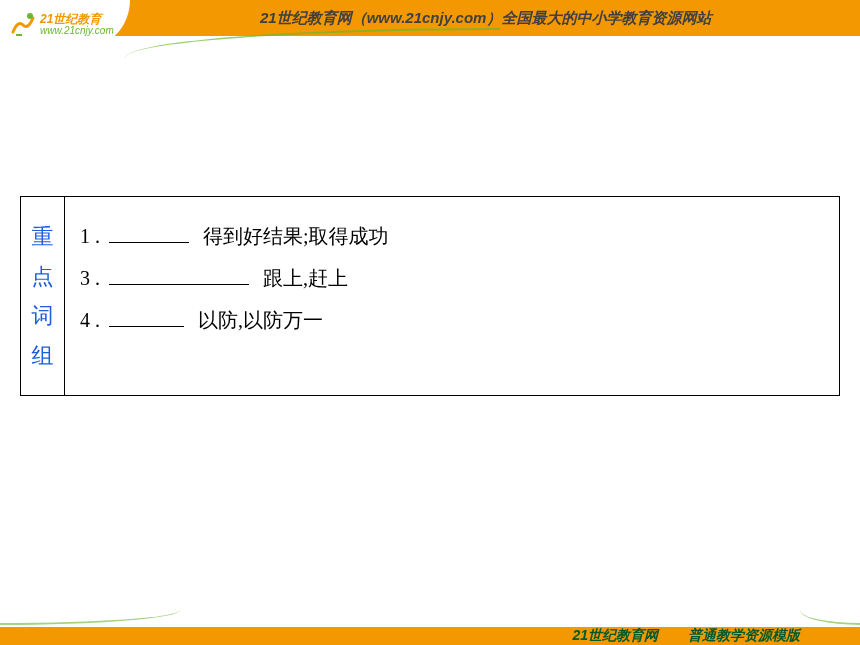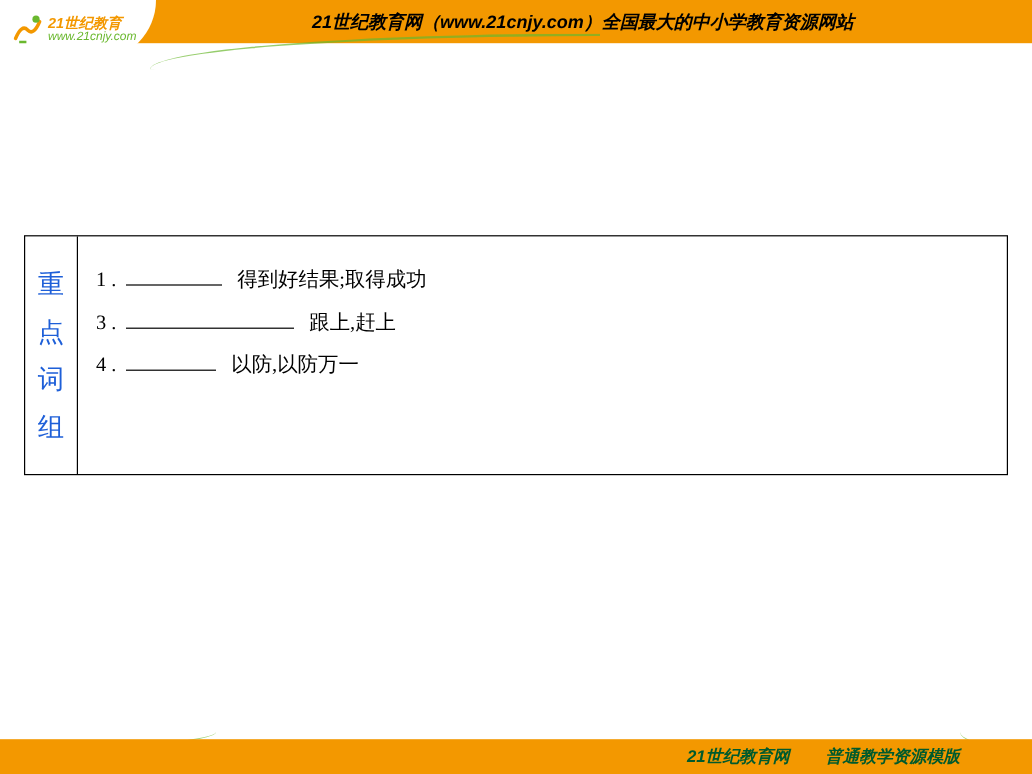--- a/index.html
+++ b/index.html
@@ -54,21 +54,21 @@
       line-height: 1;
     }
     .logo-text-url {
       color: #6ab82e;
       font-size: 10px;
       font-style: italic;
       line-height: 1.2;
     }
     .header-text {
       margin-left: 260px;
-      color: #000000;
+      color: #404040;
       font-size: 15px;
       font-weight: bold;
       font-style: italic;
     }
     .header-url {
       font-style: italic;
     }
     .curve-decoration {
       position: absolute;
       left: 125px;
@@ -107,21 +107,21 @@
       writing-mode: horizontal-tb;
     }
     .vertical-label span {
       display: block;
     }
     .right-column {
       flex: 1;
       padding: 18px 15px;
     }
     .item-row {
-      font-size: 17px;
+      font-size: 20px;
       line-height: 2.1;
       color: #000;
       font-family: "SimSun", serif;
     }
     .blank {
       display: inline-block;
       border-bottom: 1.5px solid #000;
       height: 1.2em;
       vertical-align: baseline;
       margin: 0 4px;
@@ -129,21 +129,21 @@
     .blank-60 { width: 80px; }
     .blank-80 { width: 100px; }
     .blank-100 { width: 140px; }
     .blank-70 { width: 75px; }
     .blank-55 { width: 70px; }
     .footer-bar {
       position: absolute;
       bottom: 0;
       left: 0;
       width: 100%;
-      height: 29px;
+      height: 18px;
       background: #f39800;
       display: flex;
       align-items: center;
       justify-content: flex-end;
       padding-right: 60px;
     }
     .footer-text {
       color: #005a2c;
       font-size: 14px;
       font-weight: bold;

